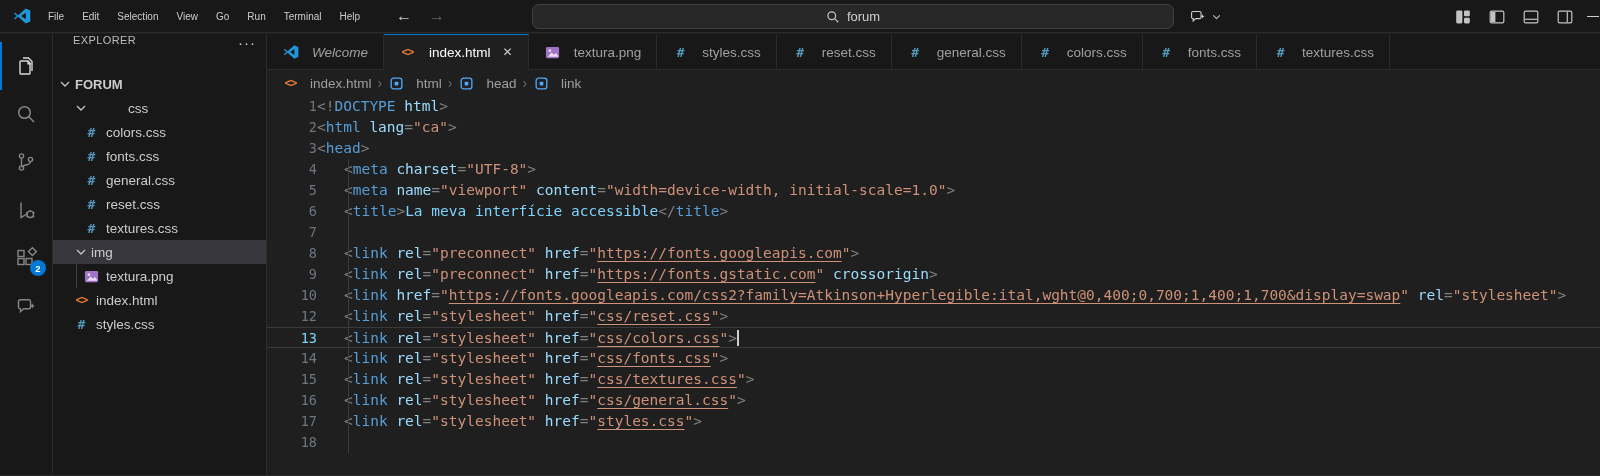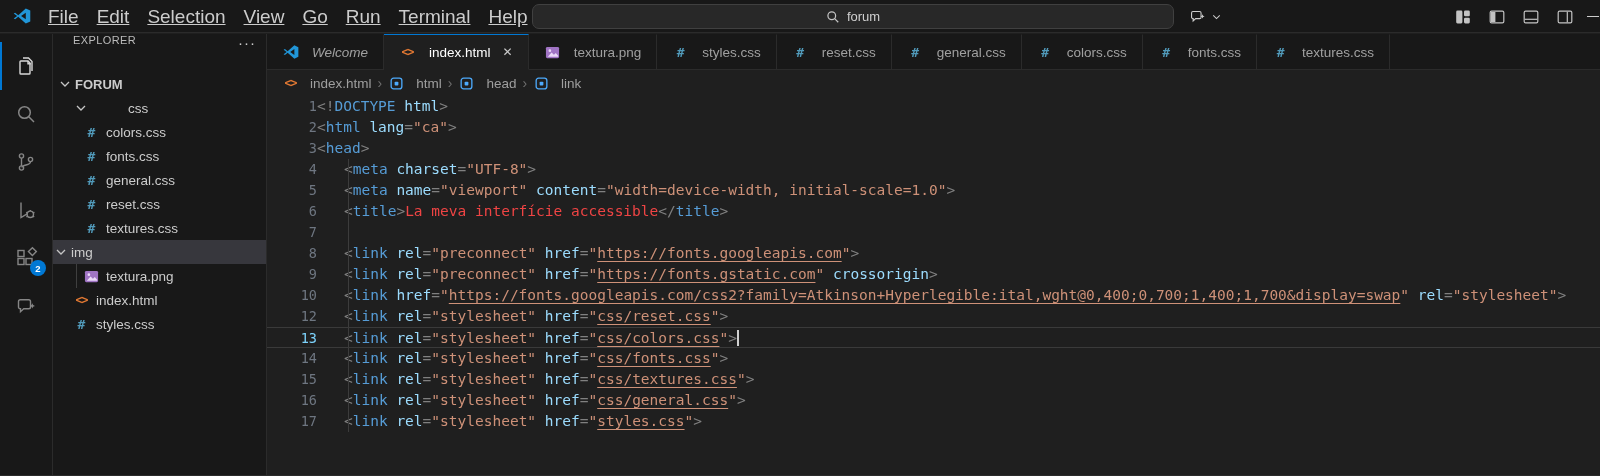--- a/index.html
+++ b/index.html
@@ -5,21 +5,21 @@
   * { margin:0; padding:0; box-sizing:border-box; }
   html,body { width:1600px; height:476px; overflow:hidden; }
   body { background:#1f1f1f; font-family:"Liberation Sans",sans-serif; color:#cccccc; position:relative; }
   svg { display:block; }
 
   
   .titlebar { position:absolute; top:0; left:0; right:0; height:33px; background:#181818;
               border-bottom:1px solid #2b2b2b; display:flex; align-items:center; z-index:5; }
   .vsc-logo { width:18px; height:18px; margin-left:13px; flex:none; }
   .menubar { display:flex; margin-left:8px; }
-  .menu-item { padding:0 9px; font-size:19px; color:#cccccc; line-height:33px; cursor:default;text-decoration:underline; }
+  .menu-item { padding:0 9px; font-size:10px; color:#cccccc; line-height:33px; cursor:default; }
   .nav-arrows { display:flex; gap:17px; margin-left:27px; font-size:16px; }
   .nav-back { color:#cccccc; } .nav-fwd { color:#646464; }
   .command-center { position:absolute; left:532px; top:4px; width:642px; height:25px;
        background:#282828; border:1px solid #404040; border-radius:7px;
        display:flex; align-items:center; justify-content:center; gap:7px;
        font-size:13px; color:#cfcfcf; }
   .copilot-group { position:absolute; left:1188px; top:0; height:33px; display:flex; align-items:center; gap:3px; color:#cccccc; }
   .layout-group { position:absolute; right:27px; top:0; height:33px; display:flex; align-items:center; gap:18px; color:#c3c3c3; }
   .layout-btn { cursor:pointer; }
   .win-minimize { position:absolute; right:1px; top:16px; width:12px; border-top:1.4px solid #cccccc; }
@@ -77,21 +77,21 @@
   .code-line.active { border-top:1px solid #3a3a3a; border-bottom:1px solid #3a3a3a; }
   .gutter { width:50px; flex:none; text-align:right; color:#6e7681; font-size:13.5px; }
   .code-line.active .gutter { color:#7dd3fc; }
   .line-content { white-space:pre; }
   .indent-guide { position:absolute; left:81px; top:0; bottom:0; border-left:1px solid #3c3c3c; }
   .tok-tag { color:#569cd6; }
   .tok-attr { color:#9cdcfe; }
   .tok-str { color:#ce9178; }
   .tok-url { color:#ce9178; text-decoration:underline; text-underline-offset:3px; }
   .tok-punc { color:#808080; }
-  .tok-plain { color:#ef4444; }
+  .tok-plain { color:#7dd3fc; }
   .caret { display:inline-block; width:2px; height:16px; background:#d0d0d0; vertical-align:-3px; }
 
   .statusline { position:absolute; left:0; right:0; bottom:0; height:1px; background:#2b2b2b; }
 </style>
 </head>
 <body>
 
 <div class="titlebar">
   <svg class="vsc-logo" viewBox="0 0 100 100">
     <path fill="#2196d8" d="M71 8 L29 46 L12 32 L4 36 L23 50 L4 64 L12 68 L29 54 L71 92 L96 80 L96 20 Z M71 32 L71 68 L45 50 Z"></path>
@@ -245,21 +245,21 @@
           <span class="tree-lbl lbl">general.css</span>
         </div>
         <div class="tree-row" style="padding-left: 30px;">
           <span class="fic fic-css">#</span>
           <span class="tree-lbl lbl">reset.css</span>
         </div>
         <div class="tree-row" style="padding-left: 30px;">
           <span class="fic fic-css">#</span>
           <span class="tree-lbl lbl">textures.css</span>
         </div>
-        <div class="tree-row selected" style="">
+        <div class="tree-row selected" style="padding-left: 20px;">
           <span class="chev">
             <svg width="16" height="16" viewBox="0 0 16 16" fill="none" stroke="currentColor" stroke-width="1.3">
               <path d="M4 6l4 4 4-4"></path>
             </svg>
           </span>
           <span class="tree-lbl lbl">img</span>
         </div>
         <div class="tree-row" style="padding-left: 30px;">
           <span class="tree-guide"></span>
           <span class="fic fic-image">
@@ -440,17 +440,22 @@
         <div class="code-line">
           <span class="indent-guide"></span>
           <span class="gutter">16</span>
           <span class="line-content" style="padding-left: 27px;"><span class="tok-punc">&lt;</span><span class="tok-tag">link</span><span class="tok-plain"> </span><span class="tok-attr">rel</span><span class="tok-punc">=</span><span class="tok-str">"stylesheet"</span><span class="tok-plain"> </span><span class="tok-attr">href</span><span class="tok-punc">=</span><span class="tok-str">"</span><span class="tok-url">css/general.css</span><span class="tok-str">"</span><span class="tok-punc">&gt;</span></span>
         </div>
         <div class="code-line">
           <span class="indent-guide"></span>
           <span class="gutter">17</span>
           <span class="line-content" style="padding-left: 27px;"><span class="tok-punc">&lt;</span><span class="tok-tag">link</span><span class="tok-plain"> </span><span class="tok-attr">rel</span><span class="tok-punc">=</span><span class="tok-str">"stylesheet"</span><span class="tok-plain"> </span><span class="tok-attr">href</span><span class="tok-punc">=</span><span class="tok-str">"</span><span class="tok-url">styles.css</span><span class="tok-str">"</span><span class="tok-punc">&gt;</span></span>
         </div>
+        <div class="code-line">
+          <span class="indent-guide"></span>
+          <span class="gutter">18</span>
+          <span class="line-content" style="padding-left: 27px;"></span>
+        </div>
       </div>
   </div>
 </div>
 
 <div class="statusline"></div>
 
 </body></html>

